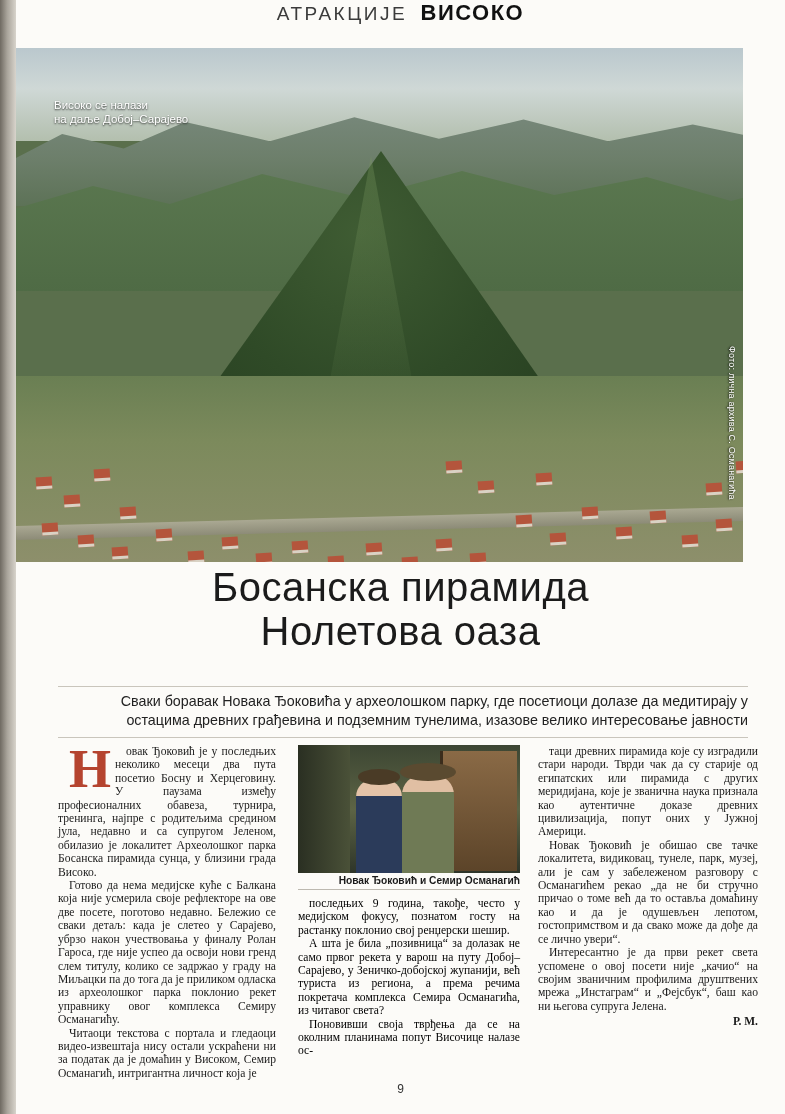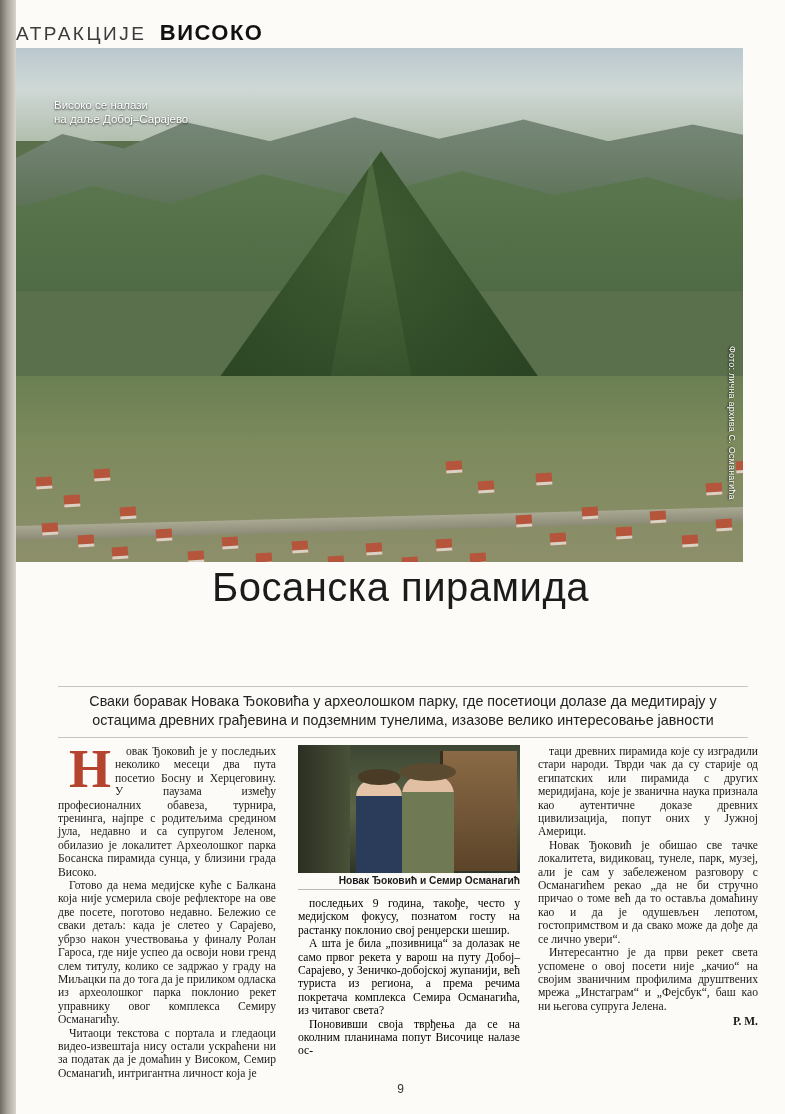--- a/index.html
+++ b/index.html
@@ -45,21 +45,21 @@
     left: 0; top: 0;
     width: 769px;
     height: 48px;
     background: #fcfbf8;
     z-index: 20;
   }
   .header-inner {
     position: absolute;
     left: 0; top: 0;
     width: 769px;
-    padding-top: 20px;
+    text-align: center;
     font-family: "Liberation Sans", sans-serif;
     letter-spacing: 1px;
   }
   .hdr-kicker {
     font-size: 19px;
     color: #3b3b3b;
     letter-spacing: 2.5px;
   }
   .hdr-title {
     font-size: 22px;
@@ -165,21 +165,21 @@
     line-height: 44px;
     font-weight: 400;
     letter-spacing: 0.5px;
   }
   .headline .l2 { }
 
   .standfirst {
     position: absolute;
     left: 42px; top: 692px;
     width: 690px;
-    text-align: center;
+    text-align: right;
     font-family: "Liberation Sans", sans-serif;
     font-size: 14.3px;
     line-height: 19px;
     color: #222;
   }
   .rule {
     position:absolute;
     left: 42px;
     width: 690px;
     height: 1px;
@@ -353,20 +353,21 @@
       </div>
       <div class="photo-caption">
         <div>Високо се налази</div>
         <div>на даље Добој–Сарајево</div>
       </div>
       <div class="photo-credit">Фото: лична архива С. Османагића</div>
     </div>
 
     <div class="headline">
       <div class="l1">Босанска пирамида</div>
+      <div class="l2">Нолетова оаза</div>
     </div>
 
     <div class="rule" style="top:686px;"></div>
     <div class="standfirst">Сваки боравак Новака Ђоковића у археолошком парку, где посетиоци долазе да медитирају у остацима древних грађевина и подземним тунелима, изазове велико интересовање јавности</div>
     <div class="rule" style="top:737px;"></div>
 
     <div class="cols">
 
       <div class="col col1">
         <p><span class="dropcap">Н</span><span>овак Ђоковић је у последњих неколико месеци два пута посетио Босну и Херцеговину. У паузама између професионалних обавеза, турнира, тренинга, најпре с родитељима средином јула, недавно и са супругом Јеленом, обилазио је локалитет Археолошког парка Босанска пирамида сунца, у близини града Високо.</span></p>

